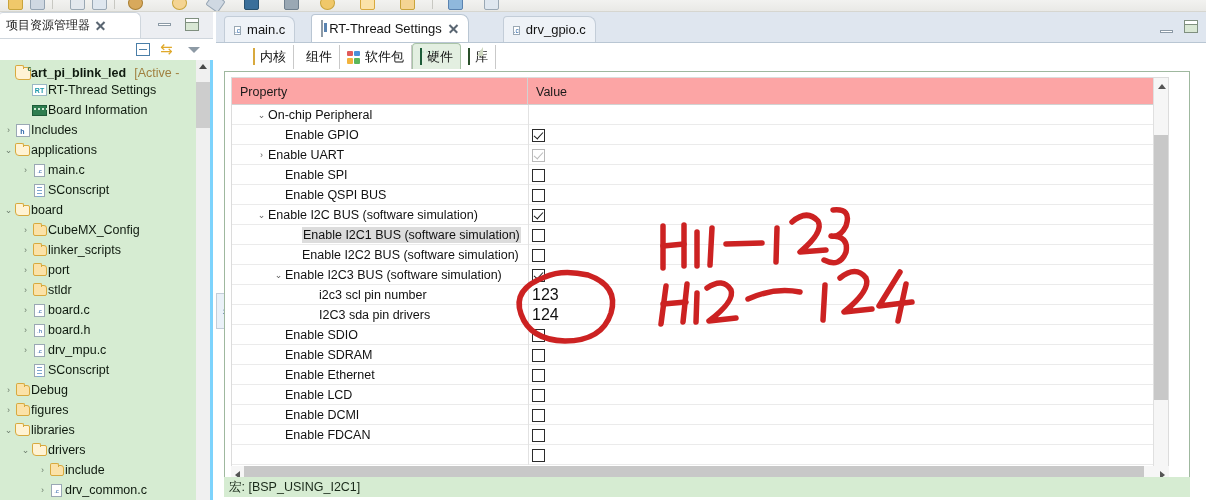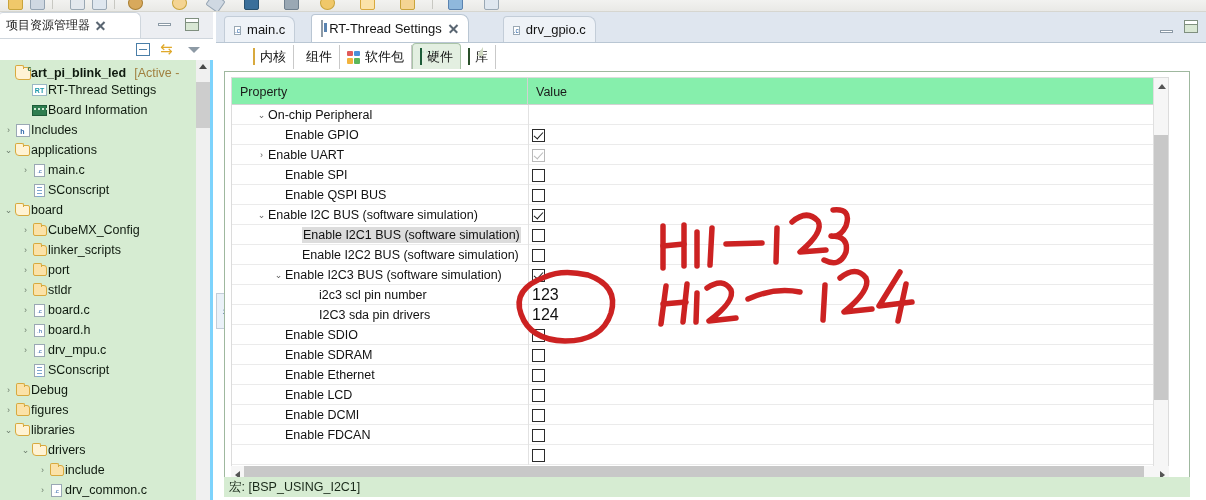--- a/index.html
+++ b/index.html
@@ -248,21 +248,21 @@
   .prop-frame {
     position:absolute; left:8px; top:28px; width:966px; height:420px;
     background:#ffffff; border:1px solid #9fb89f;
   }
   .ptable {
     position:absolute; left:6px; top:5px; width:938px; height:400px;
     background:#ffffff; border:1px solid #dcdcdc; overflow:hidden;
   }
   .phead {
     position:absolute; left:0; top:0; width:938px; height:27px;
-    background:#86efac; border-bottom:1px solid #d2d2d2;
+    background:#fca5a5; border-bottom:1px solid #d2d2d2;
     display:flex;
   }
   .phead-cell {
     font-size:12.5px; color:#1a1a1a; display:flex; align-items:center;
     padding-left:8px; border-right:1px solid #d2d2d2; height:27px;
   }
   .phead-prop { width:296px; }
   .phead-val  { width:642px; border-right:none; }
 
   .prow {

